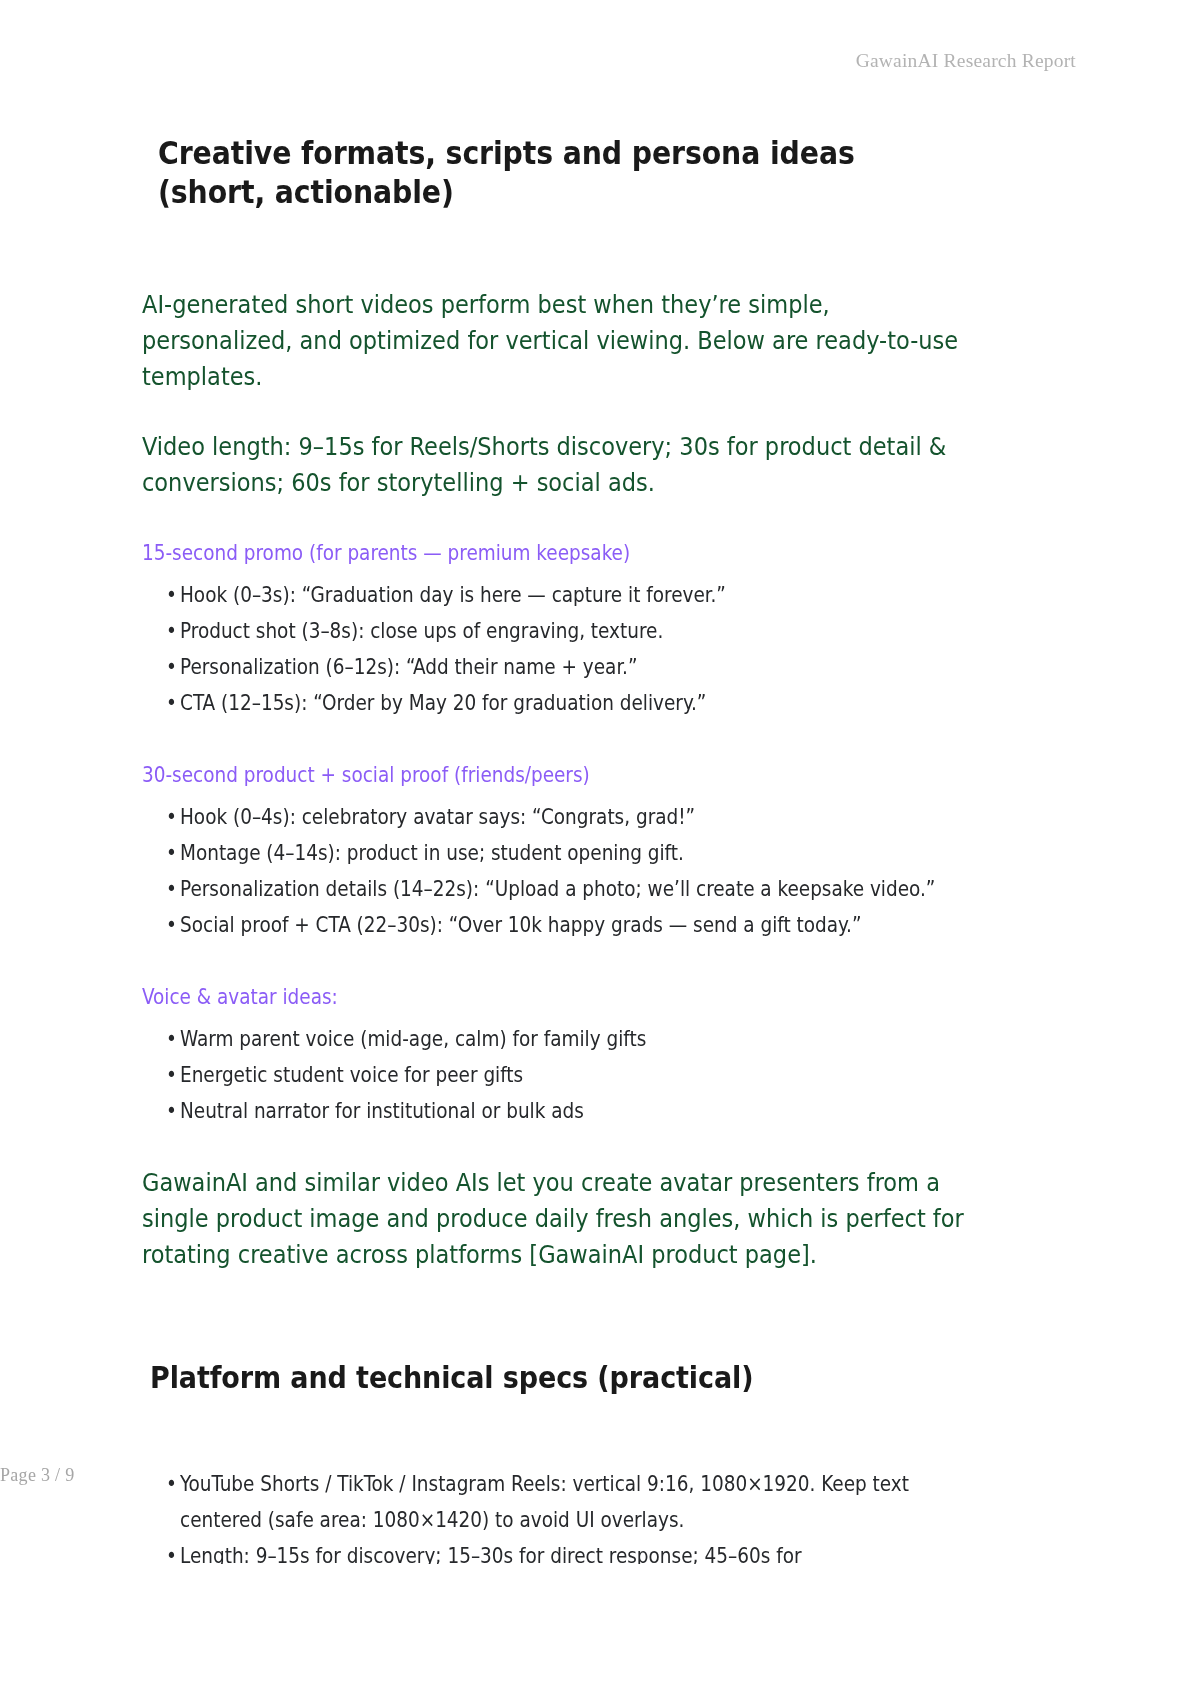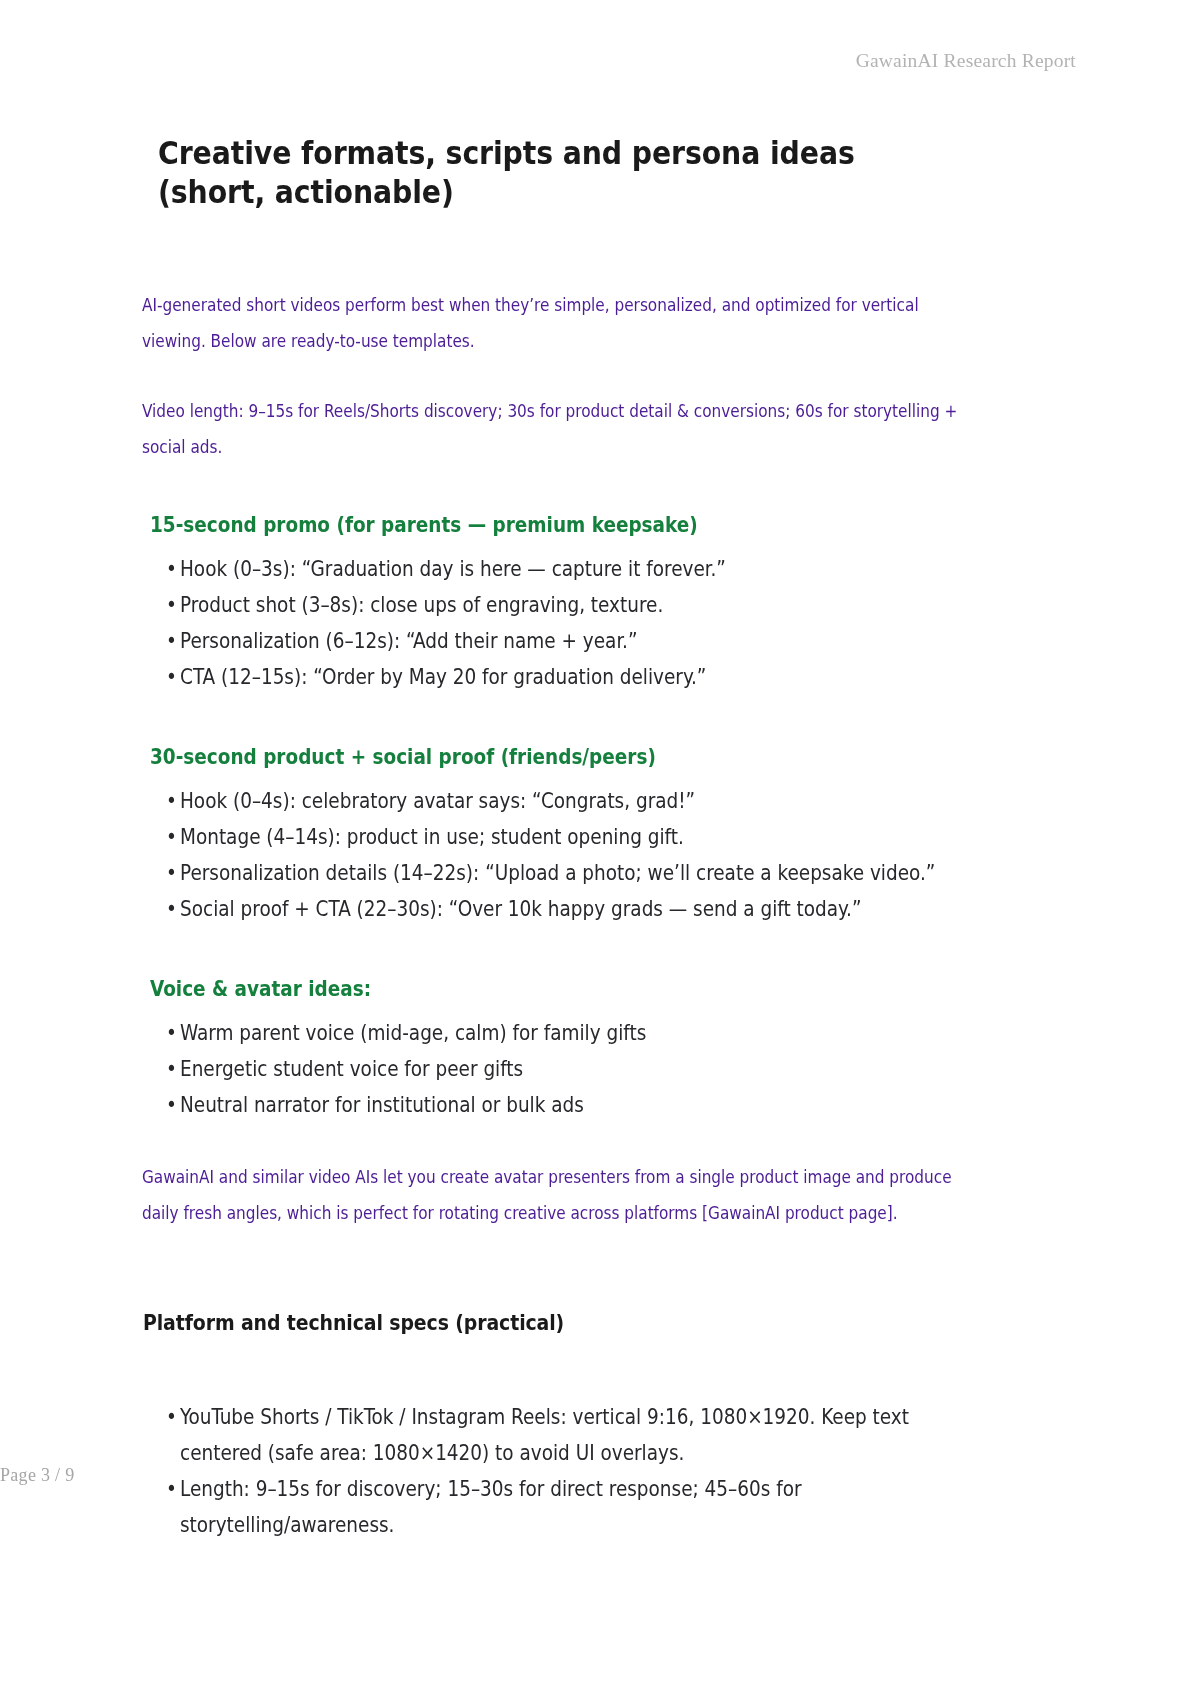--- a/index.html
+++ b/index.html
@@ -53,34 +53,34 @@
   .spacer-after-h1 { height: 58px; }
   .spacer-para { height: 34px; }
   .spacer-block { height: 36px; }
   .spacer-h2-top { height: 78px; }
   .spacer-h2-bottom { height: 56px; }
 
   p.body {
     font-family: "DejaVu Sans Condensed", "Liberation Sans Narrow", "Liberation Sans", sans-serif;
     font-stretch: condensed;
     font-weight: 400;
-    font-size: 17px;
-    line-height: 36px;
-    color: #4c1d95;
+    font-size: 25px;
+    line-height: 36px;
+    color: #14532d;
     margin: 0;
   }
 
   p.lead {
     font-family: "DejaVu Sans Condensed", "Liberation Sans Narrow", "Liberation Sans", sans-serif;
     font-stretch: condensed;
-    font-weight: 700;
+    font-weight: 400;
     font-size: 20.5px;
     line-height: 36px;
-    color: #15803d;
-    margin: 8px;
+    color: #8b5cf6;
+    margin: 0;
   }
 
   ul.bullets {
     list-style: none;
     margin: 6px 0 0 0;
     padding: 0 0 0 24px;
   }
   ul.bullets li {
     position: relative;
     font-family: "DejaVu Sans Condensed", "Liberation Sans Narrow", "Liberation Sans", sans-serif;
@@ -101,24 +101,24 @@
     line-height: 36px;
   }
   ul.bullets li .btext {
     display: block;
   }
 
   h2.doc-h2 {
     font-family: "DejaVu Sans Condensed", "Liberation Sans Narrow", "Liberation Sans", sans-serif;
     font-stretch: condensed;
     font-weight: 700;
-    font-size: 21px;
+    font-size: 30px;
     line-height: 1.25;
     color: #1a1a1a;
-    margin: 1px;
+    margin: 8px;
     letter-spacing: -0.1px;
   }
 
   
   .page-footer {
     position: absolute;
     left: 0;
     right: 0;
     bottom: 78px;
     font-family: "Liberation Serif", "DejaVu Serif", serif;

